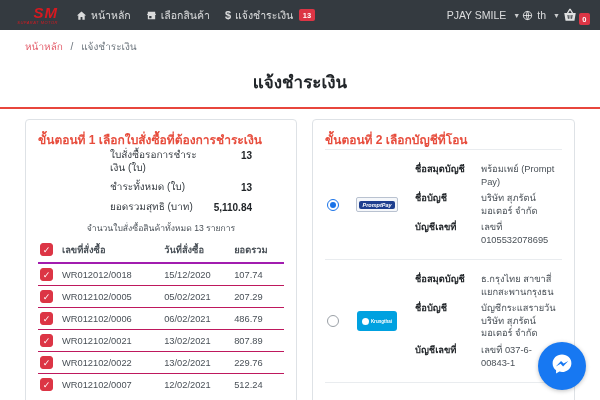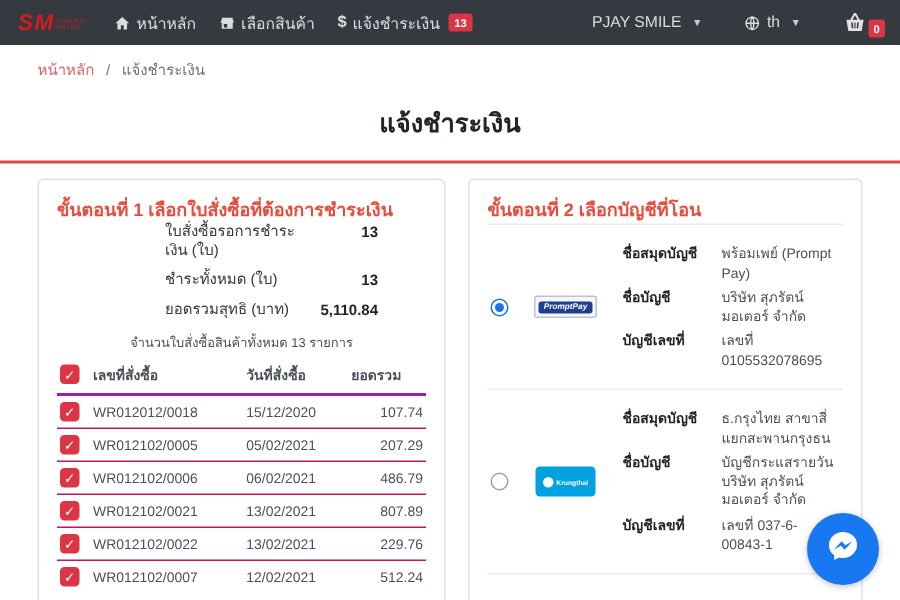--- a/index.html
+++ b/index.html
@@ -3,33 +3,33 @@
 <meta charset="utf-8">
 <style>
   * { margin:0; padding:0; box-sizing:border-box; }
   html,body { width:600px; height:400px; overflow:hidden; background:#fff;
     font-family:"Liberation Sans","DejaVu Sans",sans-serif; color:#212529; }
   .app { position:relative; width:600px; height:400px; }
 
   
   .navbar { height:30px; background:#343a40; display:flex; align-items:center;
     padding:0 12px; gap:8px; }
-  .brand { display:flex; flex-direction:row; align-items:center; line-height:1;
+  .brand { display:flex; flex-direction:column; align-items:flex-end; line-height:1;
     margin-right:10px; cursor:pointer; width:46px; }
   .brand-main { color:#d71920; font-size:15px; font-weight:bold; font-style:italic;
     letter-spacing:1px; }
   .brand-sub { color:#d71920; font-size:4px; font-style:italic; letter-spacing:.5px; margin-top:1px; }
   .nav-links { display:flex; align-items:center; gap:15px; flex:1; }
   .nav-link { display:flex; align-items:center; gap:4px; color:rgba(255,255,255,.82);
     font-size:10.5px; cursor:pointer; text-decoration:none; }
   .nav-link svg { display:block; }
   .dollar { font-size:11px; font-weight:bold; color:rgba(255,255,255,.82); }
   .badge { background:#dc3545; color:#fff; font-size:7.5px; font-weight:bold;
     padding:1.5px 3.5px; border-radius:2px; margin-left:2px; }
-  .nav-right { display:flex; align-items:center; gap:28px; }
+  .nav-right { display:flex; align-items:center; gap:2px; }
   .caret { font-size:7px; margin-left:3px; opacity:.9; }
   .cart { position:relative; padding-right:10px; }
   .cart .badge { position:absolute; right:-2px; bottom:-3px; }
 
   
   .breadcrumb { padding:9px 25px 6px; font-size:10px; color:#6c757d; }
   .breadcrumb a { color:#e4606d; text-decoration:none; cursor:pointer; }
   .breadcrumb .sep { margin:0 5px; color:#6c757d; }
   .page-title { text-align:center; font-size:17px; font-weight:bold; color:#212529;
     padding:8px 0 12px; }
@@ -50,21 +50,21 @@
   .sum-value { width:46px; text-align:right; font-size:10px; font-weight:bold;
     color:#212529; word-break:break-all; line-height:1.3; }
   .count-note { text-align:center; font-size:8.6px; color:#495057; margin:6px 0 2px; }
 
   
   table.orders { width:100%; border-collapse:collapse; font-size:9.3px; }
   table.orders th { text-align:left; color:#495057; font-weight:600;
     border-bottom:2px solid #a21caf; padding:5px 2px; }
   table.orders td { color:#495057; border-top:1px solid #be185d; padding:4px 2px; }
   table.orders tr:first-child td { border-top:none; }
-  th.col-total, td.col-total { text-align:right; }
+  th.col-total, td.col-total { }
   .cb { display:inline-block; width:13px; height:13px; border-radius:3px;
     border:1px solid #adb5bd; background:#fff; position:relative; cursor:pointer;
     vertical-align:middle; }
   .cb[data-checked="true"] { background:#dc3545; border-color:#dc3545; }
   .cb[data-checked="true"]::after { content:"✓"; position:absolute; left:0; top:0;
     width:100%; height:100%; color:#fff; font-size:9px; line-height:13px;
     text-align:center; font-weight:bold; }
 
   
   .accounts { border-top:1px solid #e9ecef; }

